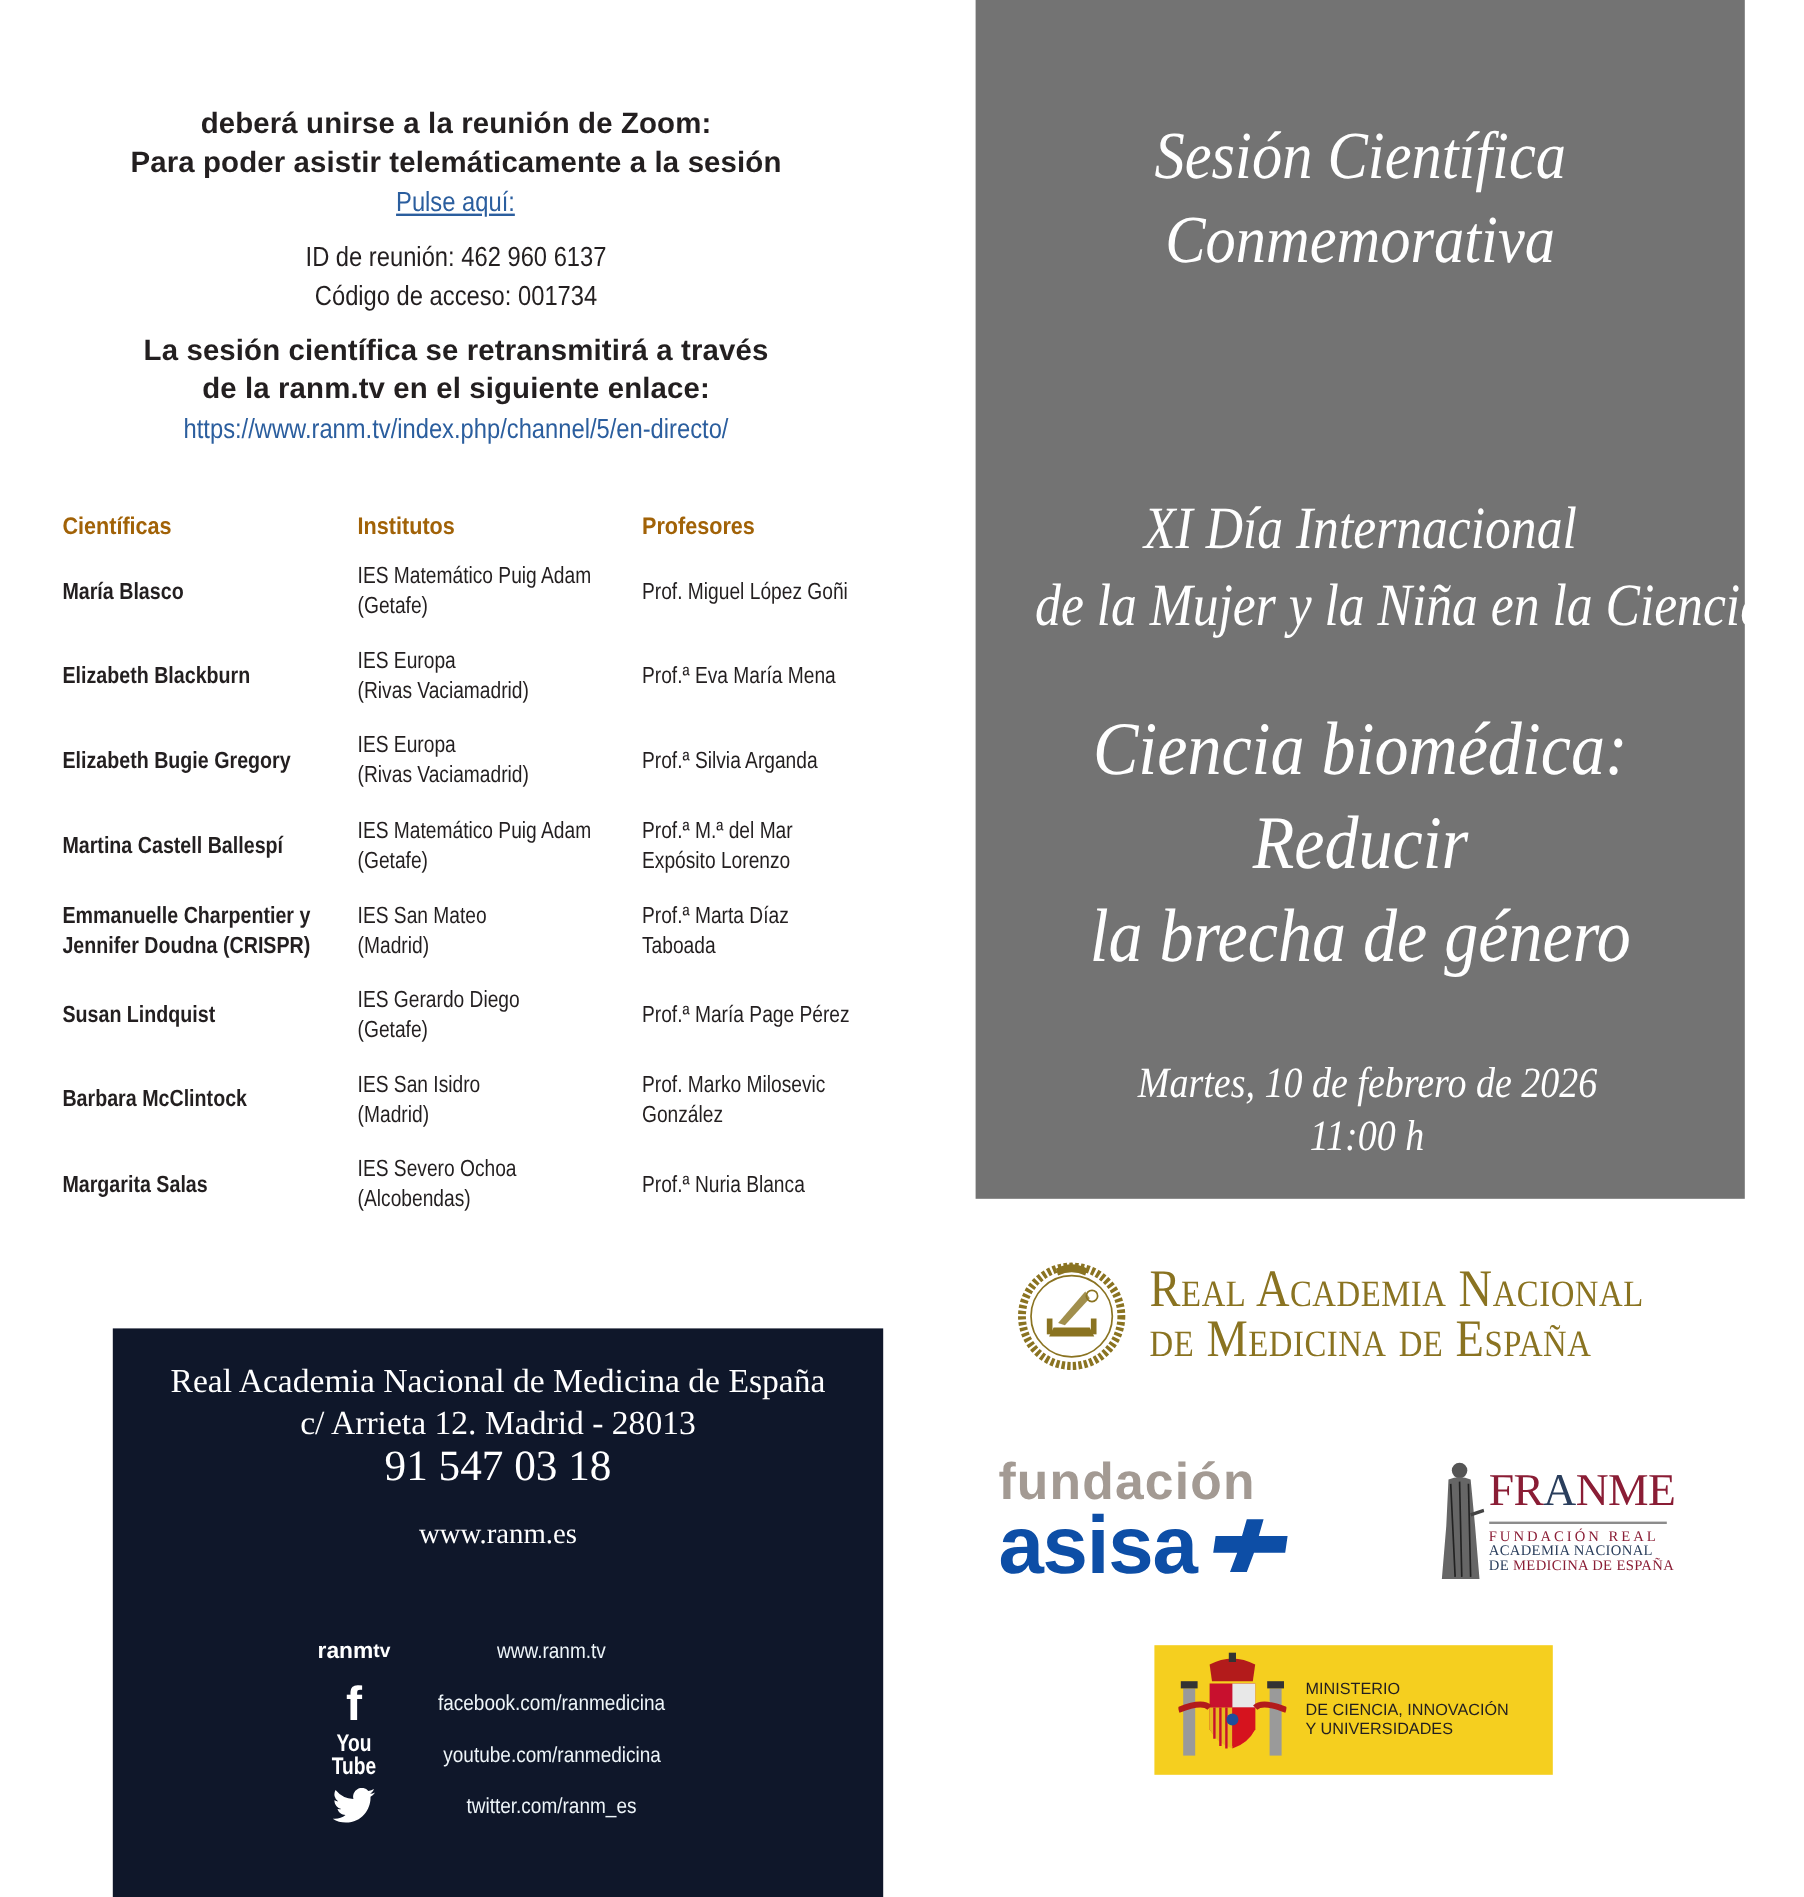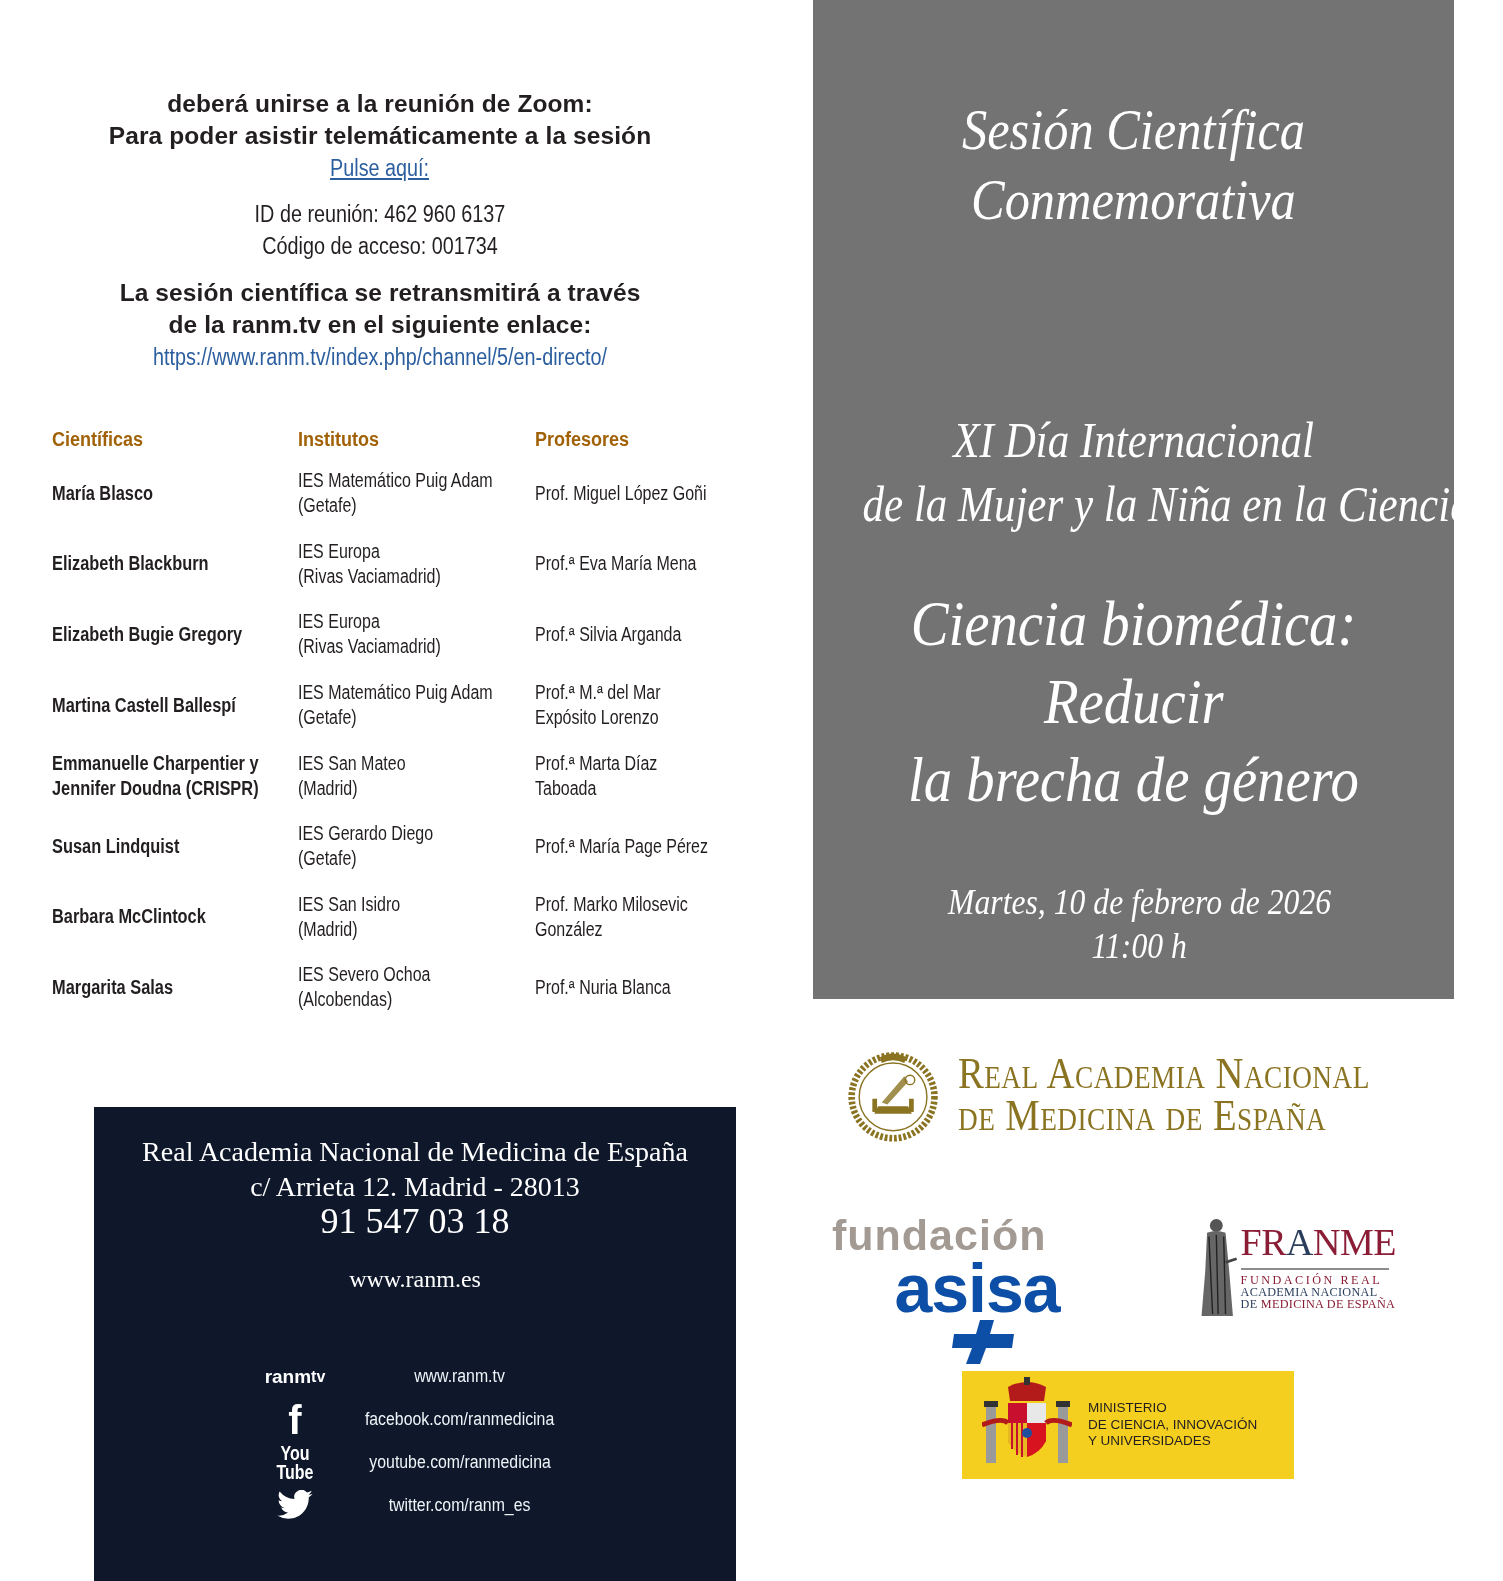--- a/index.html
+++ b/index.html
@@ -53,21 +53,21 @@
   .cover .date { position: absolute; left: 12px; right: 0; top: 880px; font-size: 36px; line-height: 44px; }
   .cover .date span { display: inline-block; transform: scaleX(0.88); }
 
   .logo-ranm { position: absolute; left: 846px; top: 1040px; width: 580px; height: 110px; display: flex; align-items: center; }
   .logo-ranm .seal { width: 100px; height: 100px; }
   .logo-ranm .wordmark { margin-left: 18px; font-family: "Liberation Serif", serif; color: #8a7321; line-height: 42px; }
   .logo-ranm .wordmark .line { font-size: 31px; letter-spacing: 0.5px; font-variant: small-caps; font-size: 44px; white-space: nowrap; display: block; transform: scaleX(0.88); transform-origin: left center; }
 
   .logo-asisa { position: absolute; left: 832px; top: 1212px; width: 290px; height: 110px; }
   .logo-asisa .fund { font-size: 43px; font-weight: bold; color: #a39a93; line-height: 46px; letter-spacing: 1px; }
-  .logo-asisa .asisa { font-size: 68px; font-weight: bold; color: #0d4ea6; line-height: 60px; letter-spacing: -1px; display: flex; align-items: center; flex-direction: column; }
+  .logo-asisa .asisa { font-size: 68px; font-weight: bold; color: #0d4ea6; line-height: 60px; letter-spacing: -1px; display: flex; align-items: center; }
   .logo-asisa .plus { display: inline-block; margin-left: 12px; }
 
   .logo-franme { position: absolute; left: 1196px; top: 1212px; width: 200px; height: 115px; display: flex; }
   .logo-franme .statue { width: 44px; height: 110px; }
   .logo-franme .text { margin-left: 4px; font-family: "Liberation Serif", serif; }
   .logo-franme .big { font-size: 38px; color: #8a1d35; line-height: 40px; margin-top: 10px; letter-spacing: -0.5px; }
   .logo-franme .big .a { color: #2a3e5c; }
   .logo-franme .rule { height: 2px; background: #8c8c8c; margin: 6px 0 4px; width: 148px; }
   .logo-franme .small { font-size: 12.2px; line-height: 12px; color: #2a3e5c; letter-spacing: 0.3px; white-space: nowrap; }
   .logo-franme .small.red { color: #8a1d35; letter-spacing: 2.5px; }

